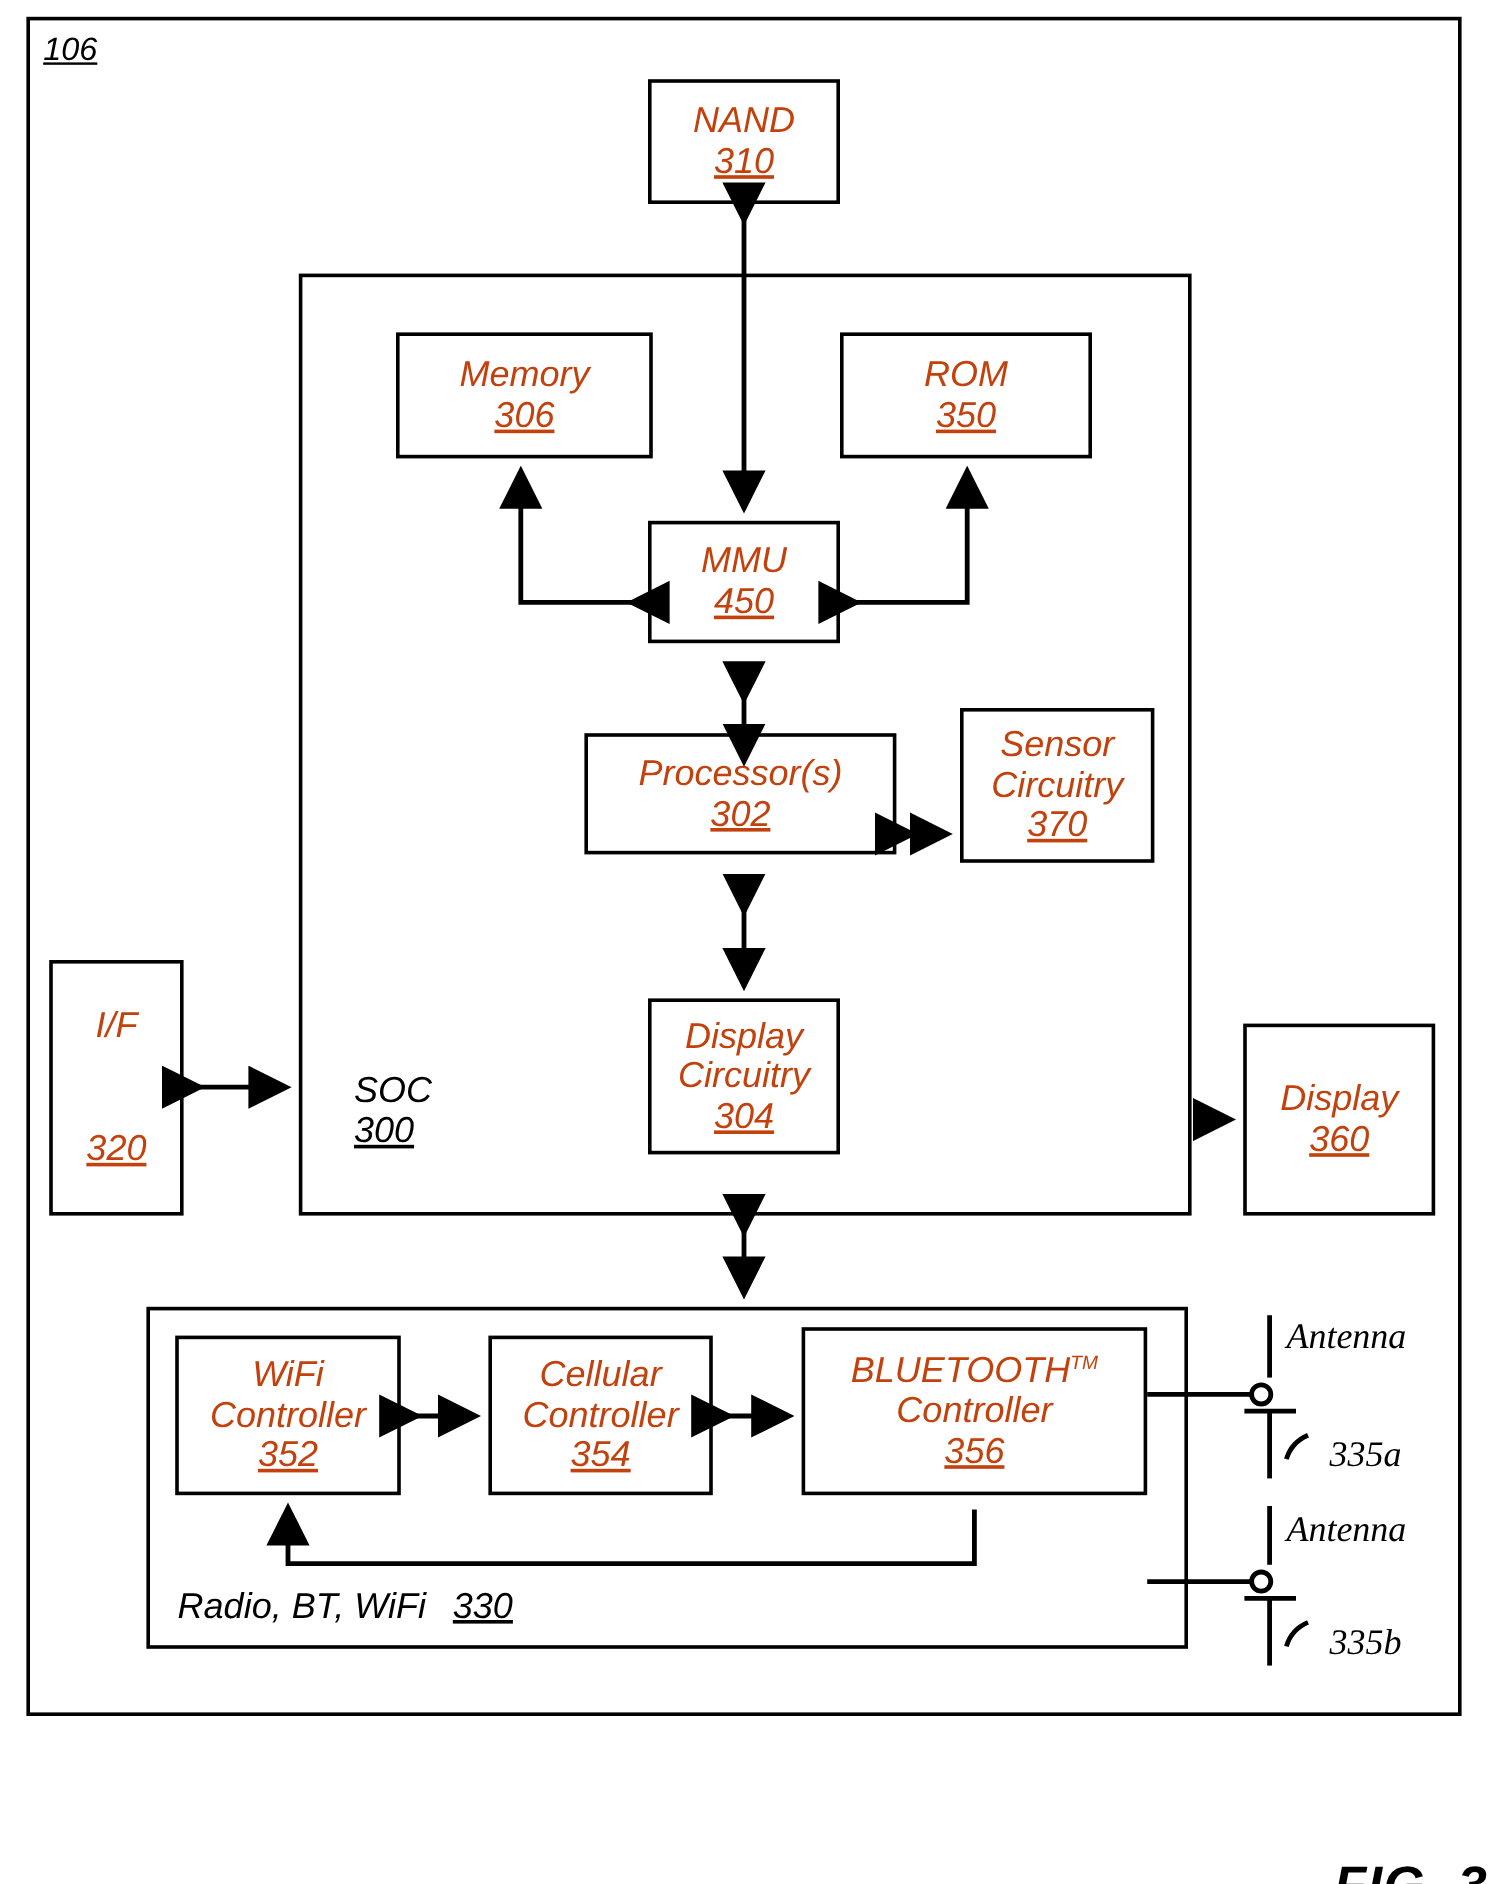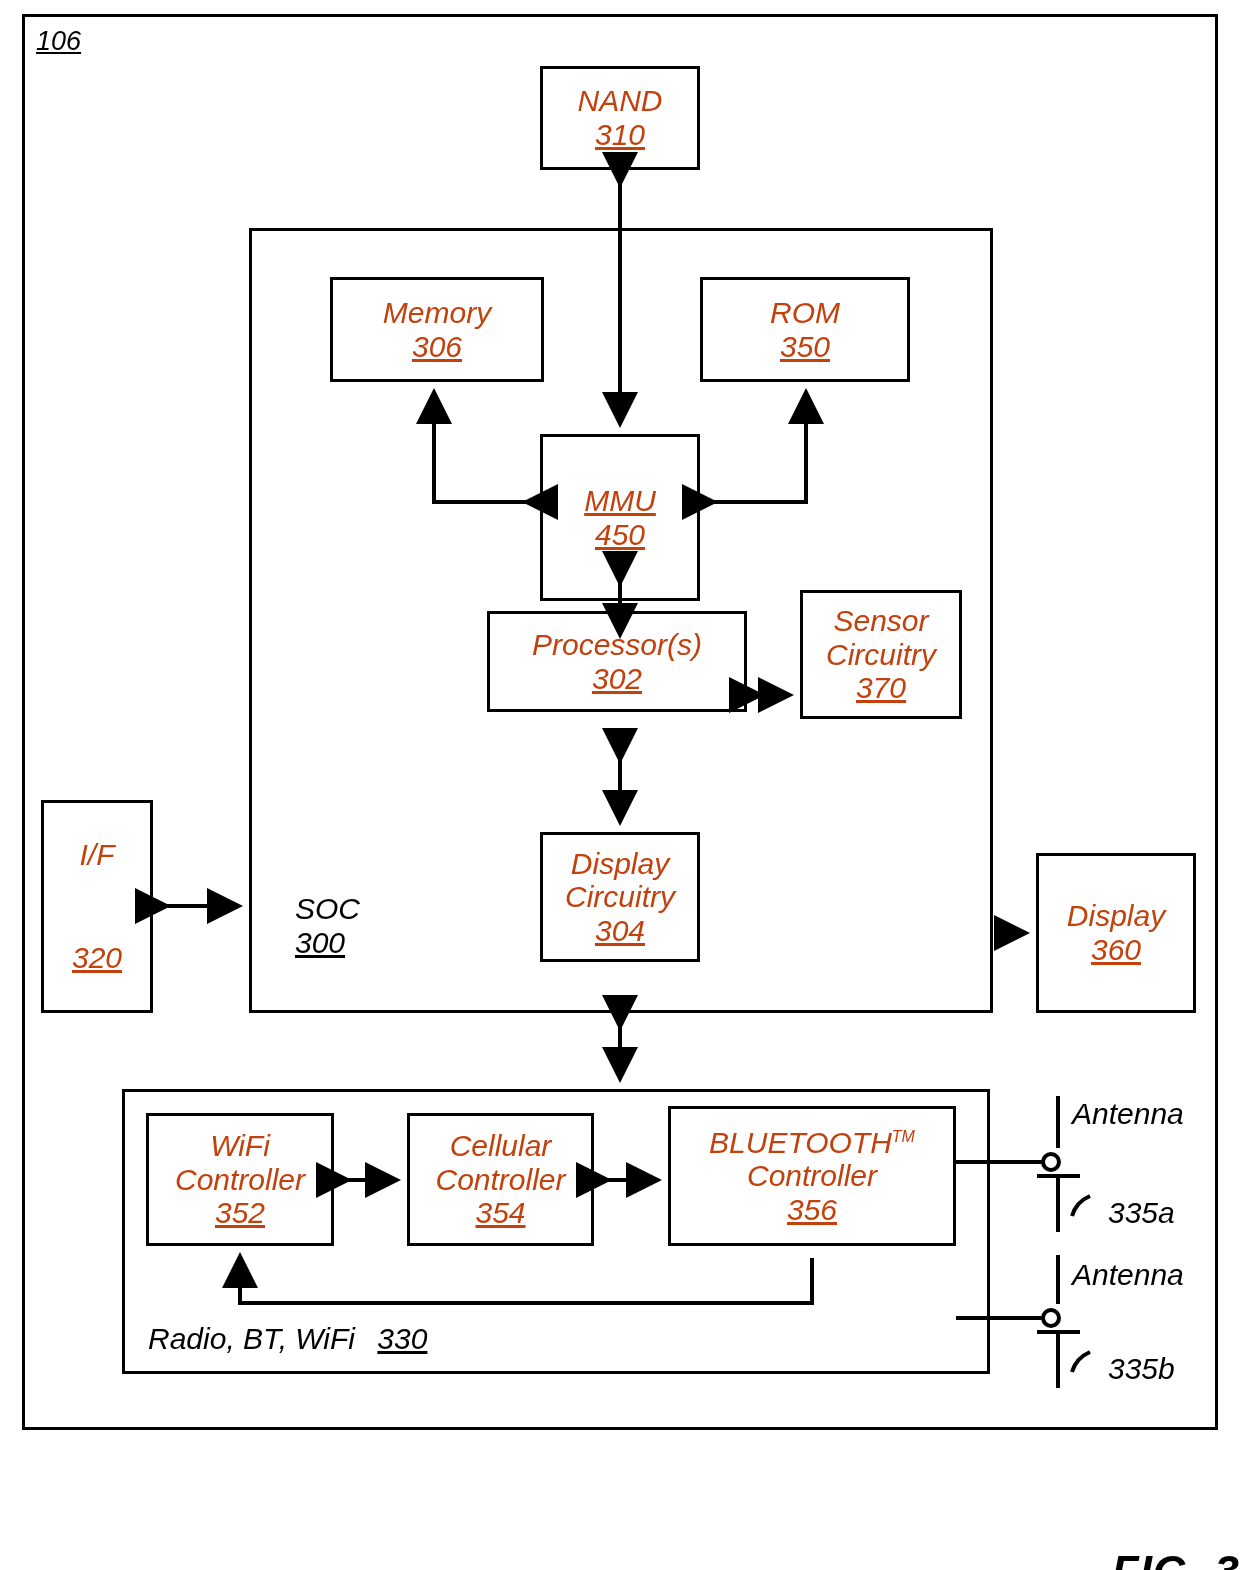--- a/index.html
+++ b/index.html
@@ -93,20 +93,21 @@
   .sup {
     font-size: 16px;
     vertical-align: super;
     font-style: italic;
   }
   .antenna-label {
     position: absolute;
     font-style: italic;
     font-size: 30px;
     color: #000;
+    font-family: Liberation Serif, serif;
   }
 </style>
 </head>
 <body>
 
 <div id="page">
 
   <div class="outer-frame"></div>
   <div class="ref-106">106</div>
 
@@ -124,21 +125,21 @@
   <div class="box" style="left:330px; top:277px; width:214px; height:105px;">
     <div>Memory</div>
     <div class="num">306</div>
   </div>
 
   <div class="box" style="left:700px; top:277px; width:210px; height:105px;">
     <div>ROM</div>
     <div class="num">350</div>
   </div>
 
-  <div class="box" style="left:540px; top:434px; width:160px; height:167px;text-decoration:underline;">
+  <div class="box" style="left:540px; top:434px; width:160px; height:102px;">
     <div>MMU</div>
     <div class="num">450</div>
   </div>
 
   <div class="box" style="left:487px; top:611px; width:260px; height:101px;">
     <div>Processor(s)</div>
     <div class="num">302</div>
   </div>
 
   <div class="box" style="left:800px; top:590px; width:162px; height:129px;">

